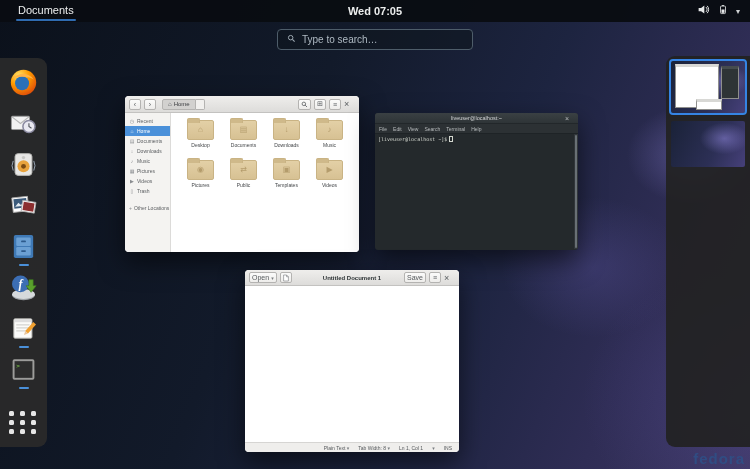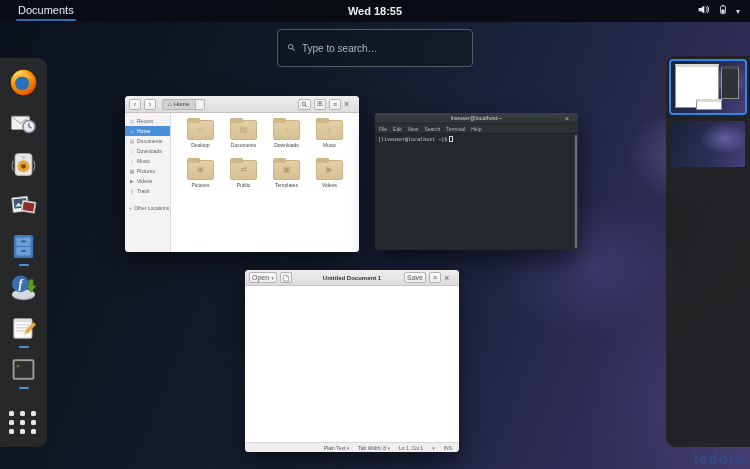--- a/index.html
+++ b/index.html
@@ -17,21 +17,21 @@
   .topbar { position:absolute; top:0; left:0; right:0; height:22px;
     background:rgba(9,13,18,.96); display:flex; align-items:center; z-index:50; }
   .activities { position:relative; margin-left:14px; color:#eceeee; font-size:11px; padding:3px 4px 5px; cursor:default; }
   .activities::after { content:''; position:absolute; left:2px; right:2px; bottom:0; height:2px;
     background:#2f6bb0; border-radius:1px; }
   .clock { position:absolute; left:50%; transform:translateX(-50%); color:#eceeee; font-size:11px; font-weight:bold; }
   .status { position:absolute; right:10px; display:flex; align-items:center; gap:8px; color:#d8dadc; }
   .status .caret { font-size:8px; color:#cfd2d4; }
   
   .search { position:absolute; top:29px; left:50%; transform:translateX(-50%);
-    width:196px; height:38px; border:1px solid #4e5d6a; border-radius:4px;
+    width:196px; height:21px; border:1px solid #4e5d6a; border-radius:4px;
     background:rgba(14,22,30,.55); display:flex; align-items:center; gap:6px;
     padding:0 9px; color:#aeb9c2; font-size:10px; }
   
   .dock { position:absolute; left:0; top:58px; width:47px; height:389px;
     background:rgba(42,42,42,.93); border-radius:0 9px 9px 0;
     display:flex; flex-direction:column; align-items:center; padding:10px 0 9px; gap:7px; z-index:20; }
   .dock-item { position:relative; width:32px; height:34px; display:flex; align-items:flex-start; justify-content:center; cursor:pointer; }
   .dock-item svg { width:29px; height:29px; }
   .run-dot { position:absolute; bottom:0; left:50%; transform:translateX(-50%);
     width:10px; height:2px; background:#4a90d9; border-radius:1px; }
@@ -101,21 +101,21 @@
   .mini-win.dark { background:#2e3436; border-top:3px solid #454b4e; }
   
   .watermark { position:absolute; right:5px; bottom:2px; font-size:15px; letter-spacing:1px;
     color:#2f4f86; opacity:.9; font-weight:bold; z-index:10;margin-left:48px; }
 </style>
 </head>
 <body>
 
 <div class="topbar">
   <div class="activities">Documents</div>
-  <div class="clock">Wed 18:55</div>
+  <div class="clock">Wed 07:05</div>
   <div class="status">
     <span><svg viewBox="0 0 16 16" width="13" height="13">
           <path d="M2 6 h3 l4-3 v10 l-4-3 H2z" fill="#e6e8e9"></path>
           <path d="M11 5 a4 4 0 0 1 0 6 M12.5 3.5 a6.5 6.5 0 0 1 0 9" stroke="#e6e8e9" stroke-width="1.2" fill="none"></path>
         </svg></span>
     <span><svg viewBox="0 0 16 16" width="10" height="13">
           <rect x="4" y="2.5" width="8" height="12" rx="1.5" fill="none" stroke="#e6e8e9" stroke-width="1.3"></rect>
           <rect x="6.5" y="1" width="3" height="1.5" fill="#e6e8e9"></rect>
           <rect x="5.6" y="8" width="4.8" height="5.4" fill="#e6e8e9"></rect>
         </svg></span>

